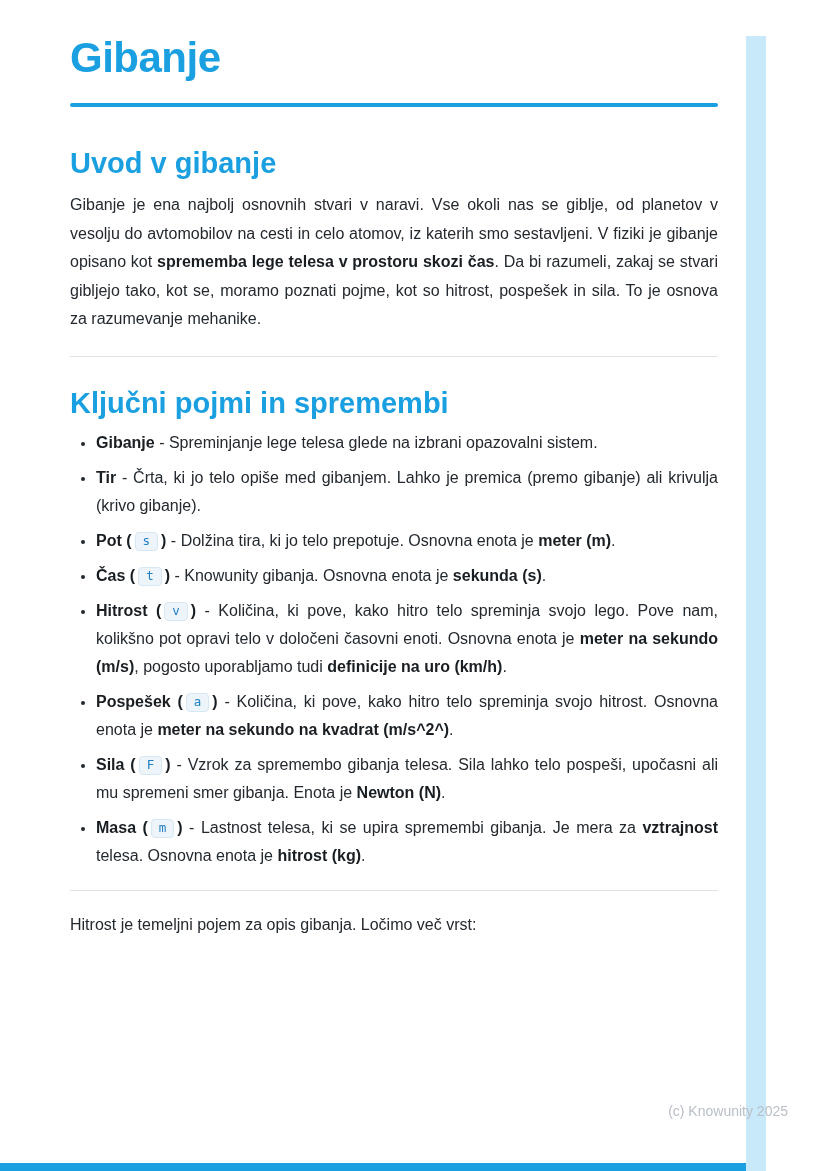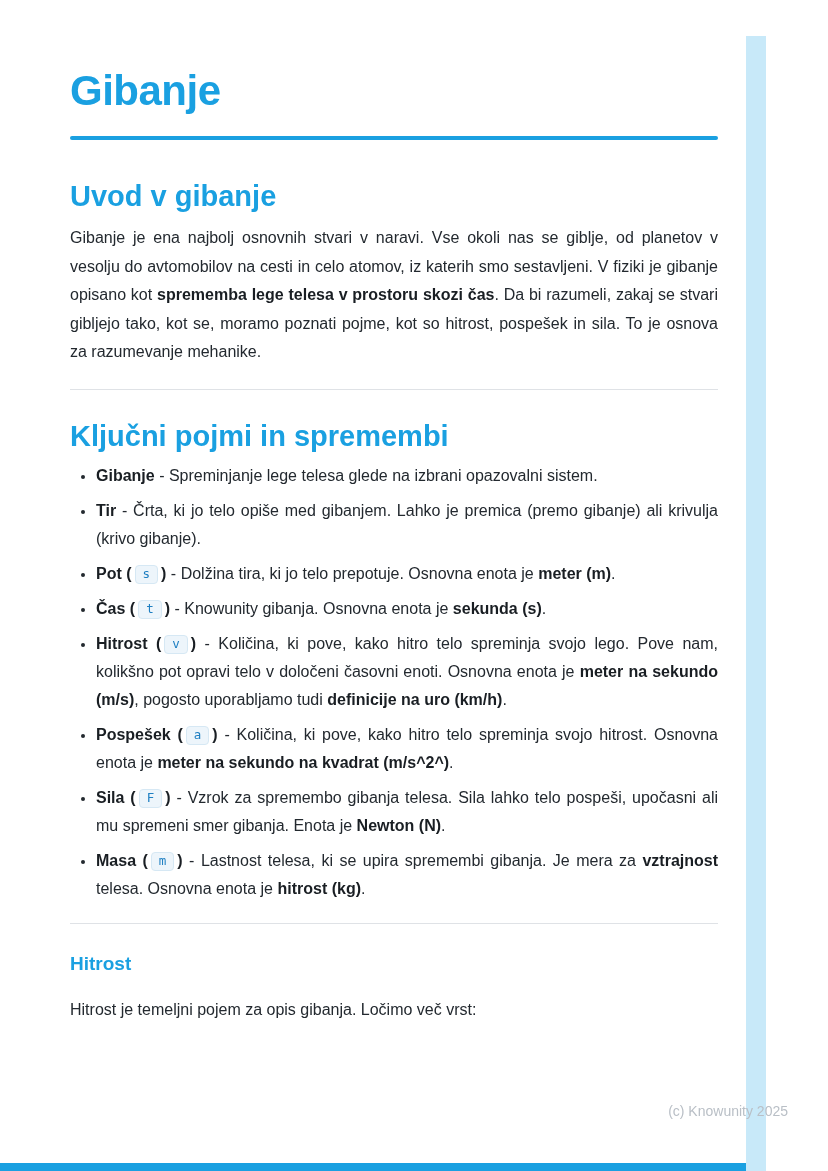--- a/index.html
+++ b/index.html
@@ -18,21 +18,21 @@
     position: absolute; top: 36px; bottom: 0; right: 62px; width: 20px;
     background: #c8e9f9; z-index: 1;
   }
   .bottom-bar {
     position: absolute; left: 0; bottom: 0; width: 746px; height: 8px;
     background: #1aa0e1; z-index: 1;
   }
 
   .content {
     position: absolute; left: 70px; top: 0; width: 648px;
-    padding-top: 68px; z-index: 2;
+    padding-top: 35px; z-index: 2;
   }
 
   h1.title {
     font-size: 42px; line-height: 46px; font-weight: 800;
     color: #1aa0e1; letter-spacing: -0.5px;
   }
   .title-rule { margin-top: 22px; height: 4px; background: #1aa0e1; border-radius: 2px; }
 
   h2.section-heading {
     font-size: 29px; line-height: 28px; font-weight: 700; color: #1aa0e1;
@@ -107,20 +107,19 @@
       <li><strong>Pot (</strong><code class="inline-code">s</code><strong>)</strong><span> - Dolžina tira, ki jo telo prepotuje. Osnovna enota je </span><strong>meter (m)</strong><span>.</span></li>
       <li><strong>Čas (</strong><code class="inline-code">t</code><strong>)</strong><span> - Knowunity gibanja. Osnovna enota je </span><strong>sekunda (s)</strong><span>.</span></li>
       <li><strong>Hitrost (</strong><code class="inline-code">v</code><strong>)</strong><span> - Količina, ki pove, kako hitro telo spreminja svojo lego. Pove nam, kolikšno pot opravi telo v določeni časovni enoti. Osnovna enota je </span><strong>meter na sekundo (m/s)</strong><span>, pogosto uporabljamo tudi </span><strong>definicije na uro (km/h)</strong><span>.</span></li>
       <li><strong>Pospešek (</strong><code class="inline-code">a</code><strong>)</strong><span> - Količina, ki pove, kako hitro telo spreminja svojo hitrost. Osnovna enota je </span><strong>meter na sekundo na kvadrat (m/s^2^)</strong><span>.</span></li>
       <li><strong>Sila (</strong><code class="inline-code">F</code><strong>)</strong><span> - Vzrok za spremembo gibanja telesa. Sila lahko telo pospeši, upočasni ali mu spremeni smer gibanja. Enota je </span><strong>Newton (N)</strong><span>.</span></li>
       <li><strong>Masa (</strong><code class="inline-code">m</code><strong>)</strong><span> - Lastnost telesa, ki se upira spremembi gibanja. Je mera za </span><strong>vztrajnost</strong><span> telesa. Osnovna enota je </span><strong>hitrost (kg)</strong><span>.</span></li>
     </ul>
 
     <hr class="divider d2">
 
-    <h3 class="sub-heading">Hitrost</h3>
     <p class="body-text last"><span>Hitrost je temeljni pojem za opis gibanja. Ločimo več vrst:</span></p>
 
   </main>
 
   <div class="footer">(c) Knowunity 2025</div>
 
 </div>
 
 </body></html>

